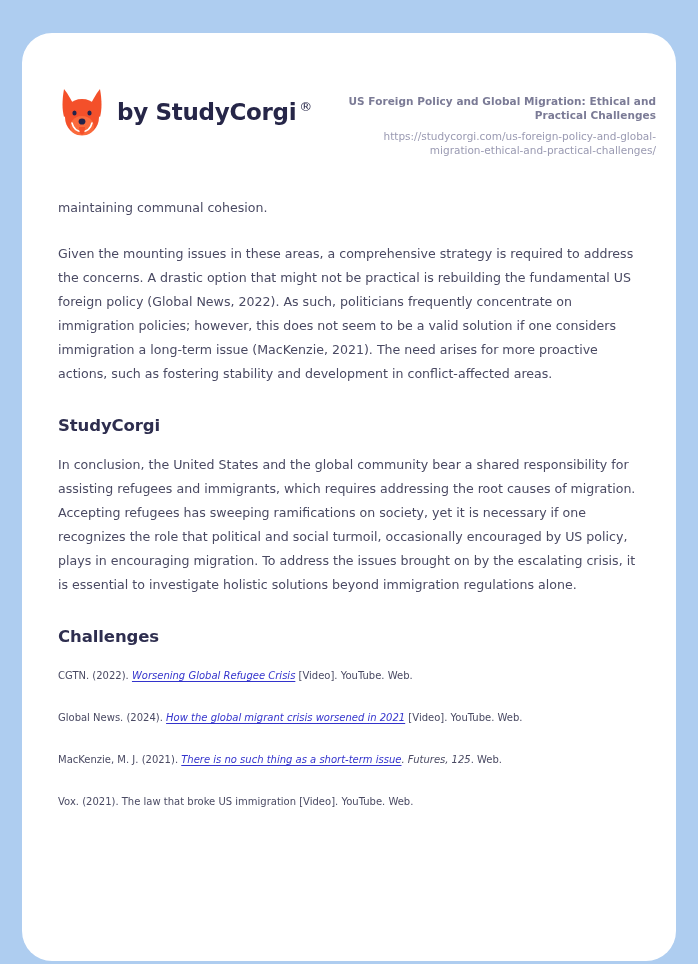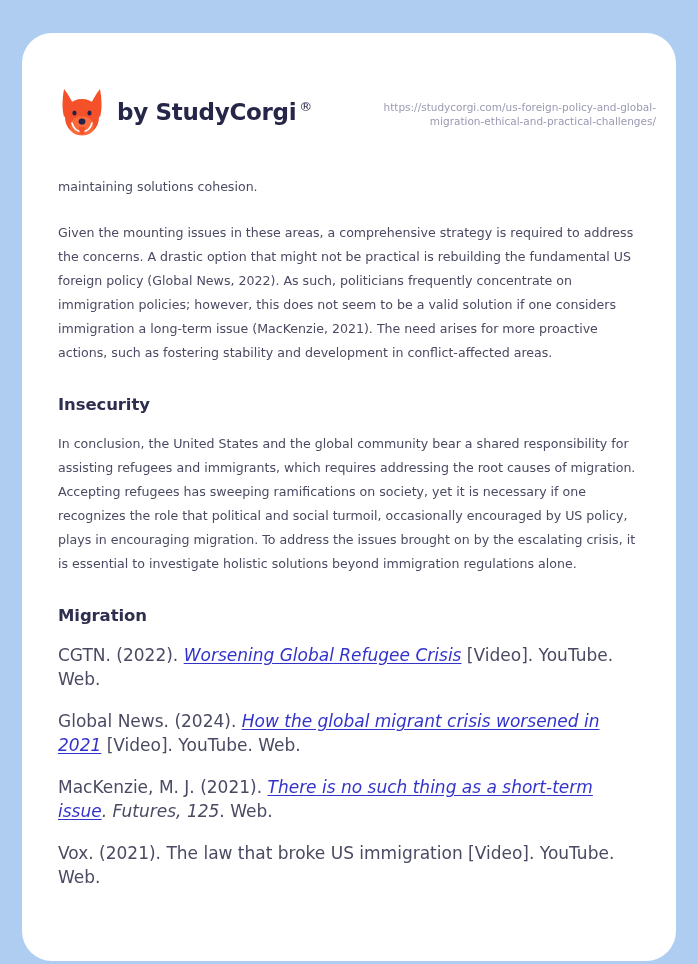--- a/index.html
+++ b/index.html
@@ -115,21 +115,21 @@
     font-family: "DejaVu Sans", sans-serif;
     font-size: 16.5px;
     font-weight: bold;
     color: #2e2e4f;
     margin: 30px 0 18px 0;
     letter-spacing: -0.1px;
   }
 
   .ref {
     font-family: "DejaVu Sans", sans-serif;
-    font-size: 17px;
+    font-size: 10px;
     color: #4a4a63;
     line-height: 24px;
     margin: 0 0 18px 0;
   }
 
   .ref-link {
     color: #3333cc;
     font-style: italic;
     text-decoration: underline;
     text-underline-offset: 2px;
@@ -166,36 +166,37 @@
         <ellipse cx="24" cy="34.5" rx="3.4" ry="3.1" fill="#23234a"></ellipse>
 
         <path d="M14 36 C15.5 42 19 44.5 24 44.5 C29 44.5 32.5 42 34 36" stroke="#ffffff" stroke-width="1.6" fill="none" stroke-linecap="round"></path>
 
         <path d="M21 40 C21 45 22.5 47.5 24 47.5 C25.5 47.5 27 45 27 40 Z" fill="#f4502a"></path>
       </svg>
       <span class="brand-text"><span>by StudyCorgi</span><span class="brand-reg">®</span></span>
     </div>
 
     <div class="header-meta">
+      <div class="header-title">US Foreign Policy and Global Migration: Ethical and Practical Challenges</div>
       <div class="header-url">https://studycorgi.com/us-foreign-policy-and-global-migration-ethical-and-practical-challenges/</div>
     </div>
 
   </div>
 
   <div class="doc-body">
 
-    <p class="para tight">maintaining solutions cohesion.</p>
+    <p class="para tight">maintaining communal cohesion.</p>
 
     <p class="para">Given the mounting issues in these areas, a comprehensive strategy is required to address the concerns. A drastic option that might not be practical is rebuilding the fundamental US foreign policy (Global News, 2022). As such, politicians frequently concentrate on immigration policies; however, this does not seem to be a valid solution if one considers immigration a long-term issue (MacKenzie, 2021). The need arises for more proactive actions, such as fostering stability and development in conflict-affected areas.</p>
 
-    <h2 class="section-heading">Insecurity</h2>
+    <h2 class="section-heading">StudyCorgi</h2>
 
     <p class="para">In conclusion, the United States and the global community bear a shared responsibility for assisting refugees and immigrants, which requires addressing the root causes of migration. Accepting refugees has sweeping ramifications on society, yet it is necessary if one recognizes the role that political and social turmoil, occasionally encouraged by US policy, plays in encouraging migration. To address the issues brought on by the escalating crisis, it is essential to investigate holistic solutions beyond immigration regulations alone.</p>
 
-    <h2 class="section-heading">Migration</h2>
+    <h2 class="section-heading">Challenges</h2>
 
     <div id="references-list">
         <p class="ref"><span>CGTN. (2022). </span><span class="ref-link">Worsening Global Refugee Crisis</span><span> [Video]. YouTube. Web.</span></p>
         <p class="ref"><span>Global News. (2024). </span><span class="ref-link">How the global migrant crisis worsened in 2021</span><span> [Video]. YouTube. Web.</span></p>
         <p class="ref"><span>MacKenzie, M. J. (2021). </span><span class="ref-link">There is no such thing as a short-term issue</span><span class="ref-italic">. Futures, 125</span><span>. Web.</span></p>
         <p class="ref"><span>Vox. (2021). The law that broke US immigration [Video]. YouTube. Web.</span></p>
       </div>
 
   </div>
 

